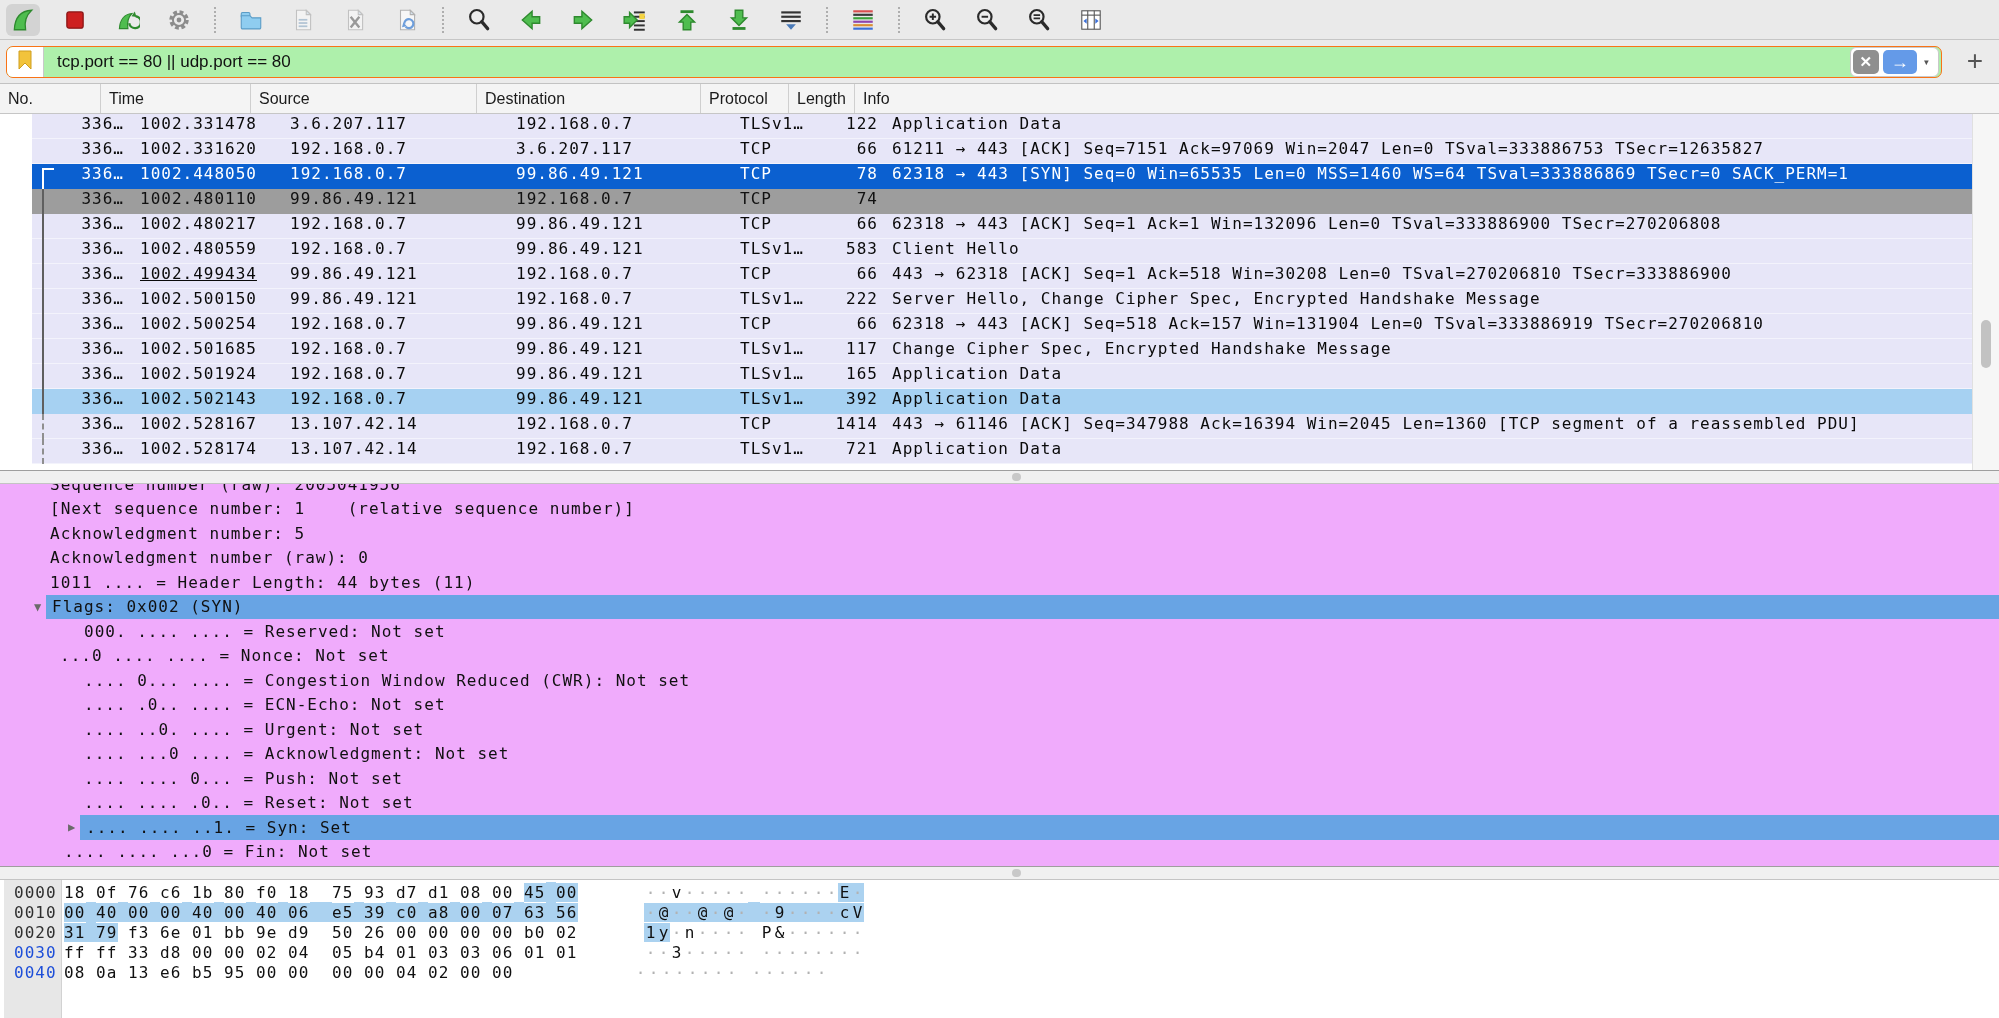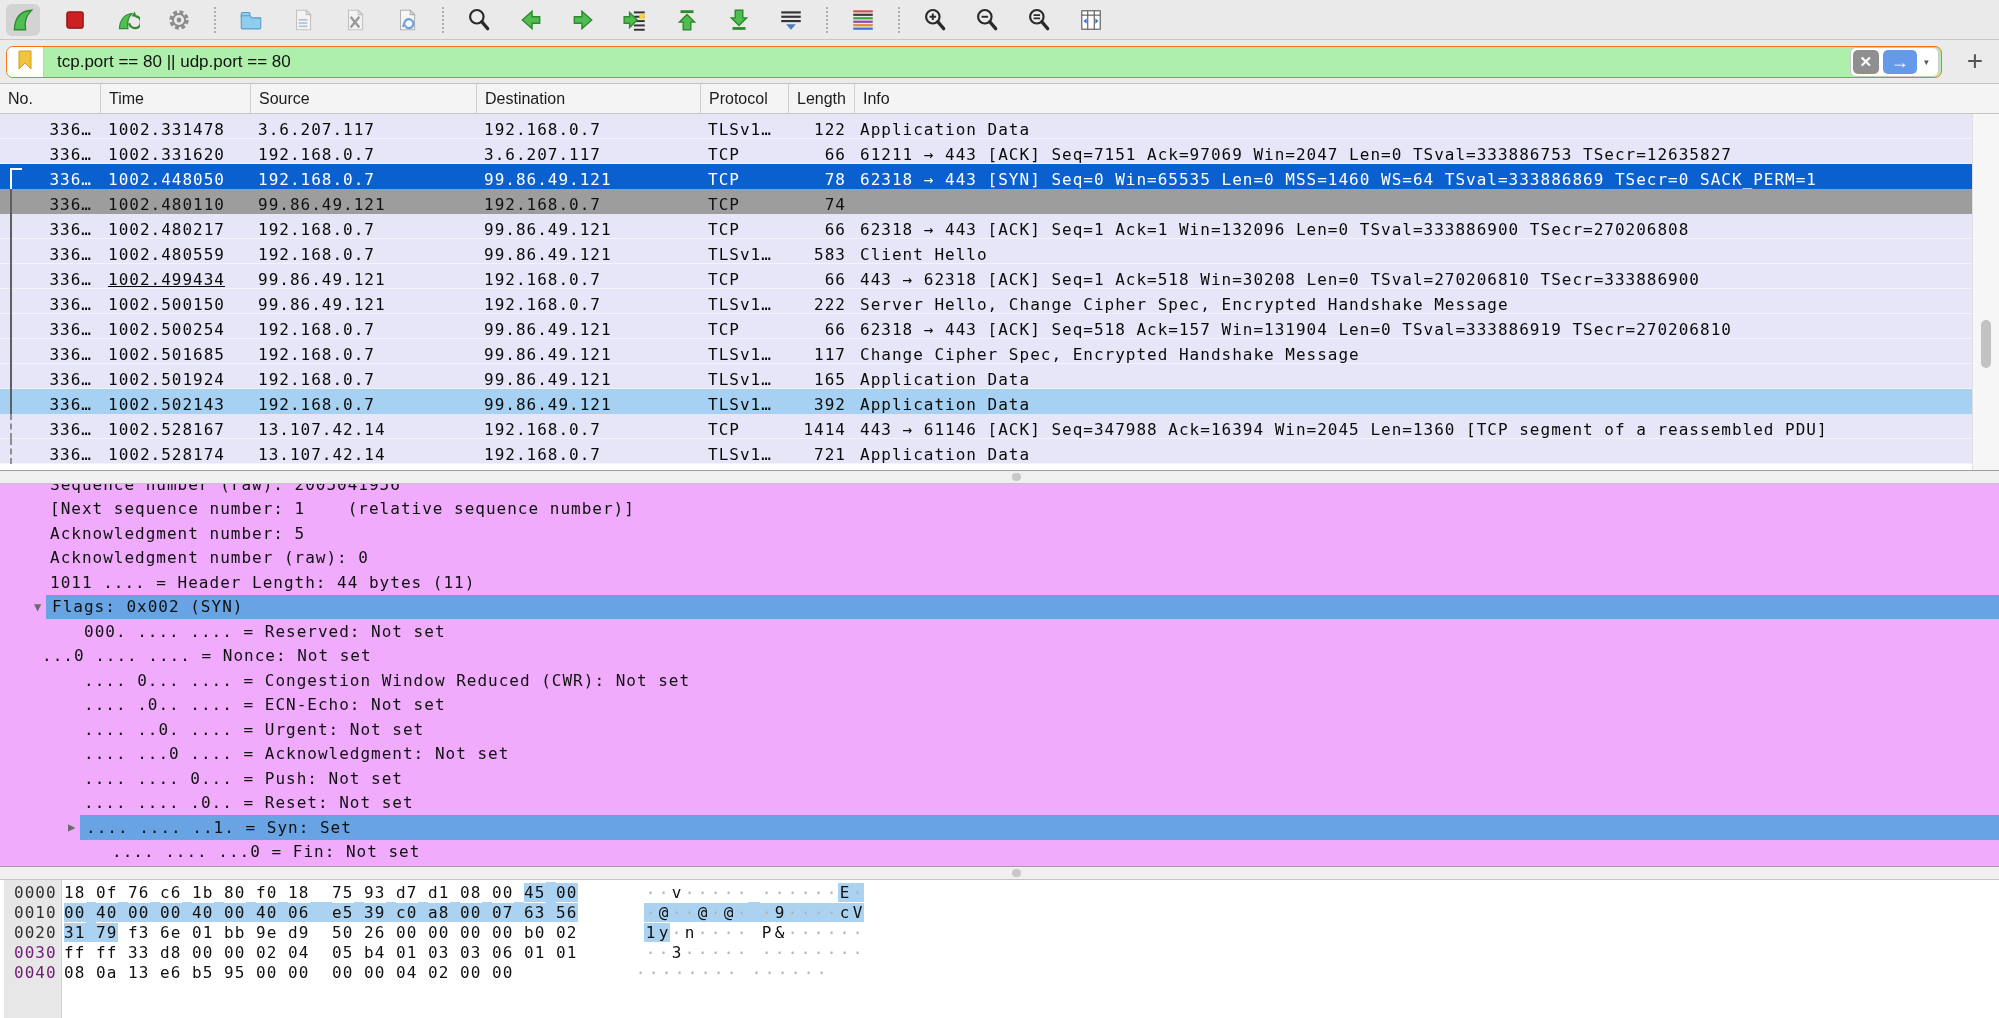--- a/index.html
+++ b/index.html
@@ -30,22 +30,22 @@
   .fplus{position:absolute;right:16px;top:4px;font-family:"Liberation Sans",sans-serif;
          font-size:28px;color:#555;line-height:34px;}
   
   .plist-header{position:absolute;left:0;top:84px;width:1999px;height:30px;background:#f4f4f4;
                 border-bottom:1px solid #c6c6c6;display:flex;box-sizing:border-box;
                 font-family:"Liberation Sans",sans-serif;font-size:16px;color:#1b1b1b;}
   .hcell{display:flex;align-items:center;padding-left:8px;box-sizing:border-box;overflow:hidden;white-space:nowrap;flex:0 0 auto;}
   .hcell.flex{flex:1 1 auto;}
   .hcell+.hcell{border-left:1px solid #cfcfcf;}
   .plist-rows{position:absolute;left:0;top:114px;width:1972px;height:356px;overflow:hidden;background:#fff;}
-  .prow{position:relative;display:flex;height:25px;align-items:flex-end;font-size:16px;letter-spacing:1px;
-        color:#0a0a0a;background:var(--row-lavender);box-shadow:inset 0 -1px 0 rgba(255,255,255,.5);}
+  .prow{position:relative;display:flex;height:25px;align-items:flex-start;font-size:16px;letter-spacing:1px;
+        color:#0a0a0a;background:var(--row-lavender);box-shadow:inset 0 -1px 0 rgba(255,255,255,.5);margin-left:32px;}
   .prow.selected{background:var(--row-selected);color:#fff;box-shadow:none;}
   .prow.acked{background:var(--row-prev);color:#111;box-shadow:none;}
   .prow.hl{background:var(--row-highlight);box-shadow:none;}
   .pcell{padding-left:8px;box-sizing:border-box;overflow:hidden;white-space:pre;flex:0 0 auto;}
   .pcell.r{text-align:right;padding-left:0;padding-right:8px;}
   .pcell.flex{flex:1 1 auto;padding-left:6px;}
   .mark{position:absolute;top:0;bottom:0;left:10px;width:10px;}
   .mark.start{border-left:2px solid #fff;border-top:2px solid #fff;top:4px;}
   .mark.line{border-left:2px solid #5f5f5f;}
   .mark.dashed{border-left:2px dashed #8f8f8f;}
@@ -63,21 +63,21 @@
          letter-spacing:1px;color:#101010;white-space:pre;}
   .dline .band{flex:1 1 auto;display:flex;align-items:center;height:100%;padding-left:6px;box-sizing:border-box;}
   .dline.sel .band{background:var(--detail-sel);}
   .tri{position:absolute;font-size:12px;color:#6a6a6a;letter-spacing:0;}
   
   .hexpane{position:absolute;left:4px;top:880px;width:1999px;height:142px;background:#fff;overflow:hidden;}
   .hgutter{position:absolute;left:0;top:0;width:58px;height:138px;background:#e7e7e7;border-right:1px solid #d2d2d2;box-sizing:border-box;}
   .hrows{position:absolute;left:0;top:2px;right:0;}
   .hrow{position:relative;height:20px;display:flex;align-items:center;font-size:16px;letter-spacing:1px;white-space:nowrap;}
   .hoff{display:inline-block;width:60px;padding-left:10px;box-sizing:border-box;color:#2f2f2f;flex:0 0 auto;}
-  .hoff.dim{color:#701a75;}
+  .hoff.dim{color:#1d4ed8;}
   .hb{display:inline-block;width:22px;color:#101010;flex:0 0 auto;}
   .hsp{display:inline-block;width:10px;height:100%;flex:0 0 auto;}
   .hsp.mid{width:22px;}
   .agap{display:inline-block;width:66px;flex:0 0 auto;height:100%;}
   .ac{display:inline-block;width:13px;text-align:center;color:#101010;letter-spacing:0;flex:0 0 auto;}
   .ac.dim{color:#b2b2b2;}
   .asp{display:inline-block;width:12px;height:100%;flex:0 0 auto;}
   .hlb{background:var(--hex-hl);}
 </style>
 </head>
@@ -423,29 +423,29 @@
 
   <div class="details">
     <div class="dinner">
         <div class="dline"><div class="band" style="margin-left: 44px;">Sequence number (raw): 2005041956</div></div>
         <div class="dline"><div class="band" style="margin-left: 44px;">[Next sequence number: 1    (relative sequence number)]</div></div>
         <div class="dline"><div class="band" style="margin-left: 44px;">Acknowledgment number: 5</div></div>
         <div class="dline"><div class="band" style="margin-left: 44px;">Acknowledgment number (raw): 0</div></div>
         <div class="dline"><div class="band" style="margin-left: 44px;">1011 .... = Header Length: 44 bytes (11)</div></div>
         <div class="dline sel"><span class="tri" style="left: 34px;">▼</span><div class="band" style="margin-left: 46px;">Flags: 0x002 (SYN)</div></div>
         <div class="dline"><div class="band" style="margin-left: 78px;">000. .... .... = Reserved: Not set</div></div>
-        <div class="dline"><div class="band" style="margin-left: 36px;">...0 .... .... = Nonce: Not set</div></div>
+        <div class="dline"><div class="band" style="margin-left: 54px;">...0 .... .... = Nonce: Not set</div></div>
         <div class="dline"><div class="band" style="margin-left: 78px;">.... 0... .... = Congestion Window Reduced (CWR): Not set</div></div>
         <div class="dline"><div class="band" style="margin-left: 78px;">.... .0.. .... = ECN-Echo: Not set</div></div>
         <div class="dline"><div class="band" style="margin-left: 78px;">.... ..0. .... = Urgent: Not set</div></div>
         <div class="dline"><div class="band" style="margin-left: 78px;">.... ...0 .... = Acknowledgment: Not set</div></div>
         <div class="dline"><div class="band" style="margin-left: 78px;">.... .... 0... = Push: Not set</div></div>
         <div class="dline"><div class="band" style="margin-left: 78px;">.... .... .0.. = Reset: Not set</div></div>
         <div class="dline sel"><span class="tri" style="left: 68px;">▶</span><div class="band" style="margin-left: 80px;">.... .... ..1. = Syn: Set</div></div>
-        <div class="dline"><div class="band" style="margin-left: 106px;">.... .... ...0 = Fin: Not set</div></div>
+        <div class="dline"><div class="band" style="margin-left: 58px;">.... .... ...0 = Fin: Not set</div></div>
       </div>
   </div>
 
   <div class="split" style="top:866px">
     <div class="pill"></div>
   </div>
 
   <div class="hexpane">
     <div class="hgutter"></div>
     <div class="hrows">

